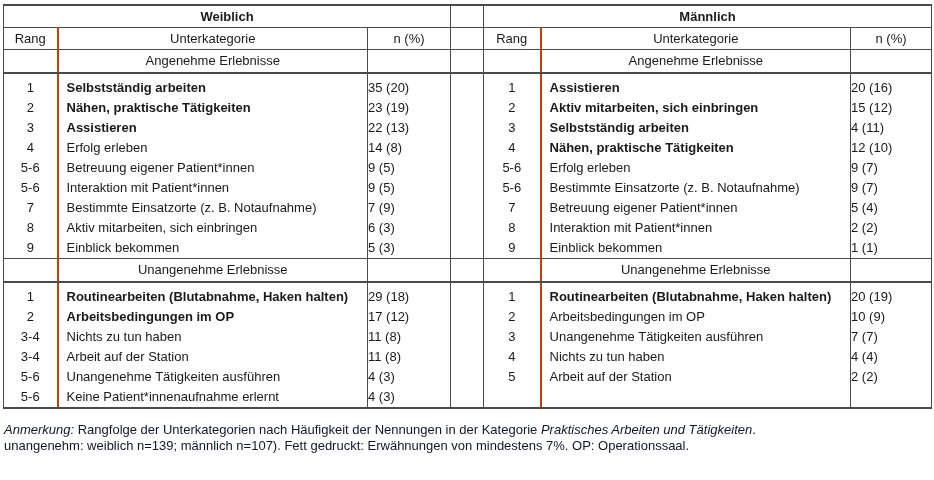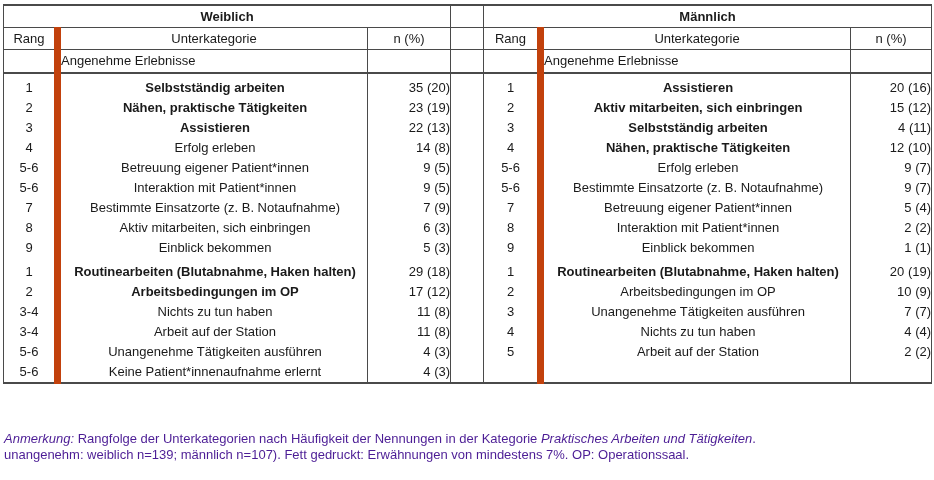--- a/index.html
+++ b/index.html
@@ -19,54 +19,54 @@
   }
   td{
     padding:0;
     font-size:13px;
     line-height:20px;
     vertical-align:top;
     color:#1a1a1a;
     overflow:hidden;
   }
   
-  .c-rank{border-left:1px solid #4a4a4a;border-right:7px solid #c2410c;text-align:center;}
+  .c-rank{border-left:1px solid #4a4a4a;border-right:2px solid #c2410c;text-align:center;}
   .c-cat {border-right:1px solid #4a4a4a;}
-  .c-n   {border-right:1px solid #4a4a4a;text-align:right;}
+  .c-n   {border-right:1px solid #4a4a4a;text-align:left;}
   .l-edge{border-left:1px solid #4a4a4a;border-right:1px solid #4a4a4a;}
   .r-edge{border-left:1px solid #4a4a4a;border-right:1px solid #4a4a4a;}
   .spacer{border:none;}
   
   .row-title td{
     border-top:2px solid #4a4a4a;
     border-bottom:1px solid #4a4a4a;
     height:21px;line-height:21px;
     font-weight:bold;text-align:center;
   }
   .row-colhead td{
     border-bottom:1px solid #4a4a4a;
     height:21px;line-height:21px;
     text-align:center;
   }
   .row-section td{
     border-top:1px solid #4a4a4a;
     border-bottom:2px solid #4a4a4a;
     height:22px;line-height:22px;
   }
-  .row-section td.c-cat{text-align:left;}
+  .row-section td.c-cat{text-align:center;}
   .row-final td{border-bottom:2px solid #4a4a4a;}
   
   .row-data td{height:20px;}
-  .row-data td.c-cat{text-align:center;padding-left:8px;padding-right:6px;}
+  .row-data td.c-cat{text-align:left;padding-left:8px;padding-right:6px;}
   .first-data td{padding-top:4px;}
   .b{font-weight:bold;}
   
   .footnote{
-    position:absolute;left:4px;top:431px;width:928px;
-    font-size:13px;line-height:15.6px;color:#4c1d95;
+    position:absolute;left:4px;top:422px;width:928px;
+    font-size:13px;line-height:15.6px;color:#0f172a;
   }
   .footnote .it{font-style:italic;}
   .footnote .bd{font-weight:normal;text-align:right;}
 </style>
 </head>
 <body>
 
 <div class="page">
 
   <table class="rank-table">
@@ -177,20 +177,29 @@
         </tr>
         <tr class="row-data">
           <td class="c-rank">9</td>
           <td class="c-cat">Einblick bekommen</td>
           <td class="c-n">5 (3)</td>
           <td class="spacer"></td>
           <td class="c-rank">9</td>
           <td class="c-cat">Einblick bekommen</td>
           <td class="c-n">1 (1)</td>
         </tr>
+        <tr class="row-section">
+          <td class="c-rank"></td>
+          <td class="c-cat">Unangenehme Erlebnisse</td>
+          <td class="c-n"></td>
+          <td class="spacer"></td>
+          <td class="c-rank"></td>
+          <td class="c-cat">Unangenehme Erlebnisse</td>
+          <td class="c-n"></td>
+        </tr>
         <tr class="row-data first-data">
           <td class="c-rank">1</td>
           <td class="c-cat b">Routinearbeiten (Blutabnahme, Haken halten)</td>
           <td class="c-n">29 (18)</td>
           <td class="spacer"></td>
           <td class="c-rank">1</td>
           <td class="c-cat b">Routinearbeiten (Blutabnahme, Haken halten)</td>
           <td class="c-n">20 (19)</td>
         </tr>
         <tr class="row-data">

